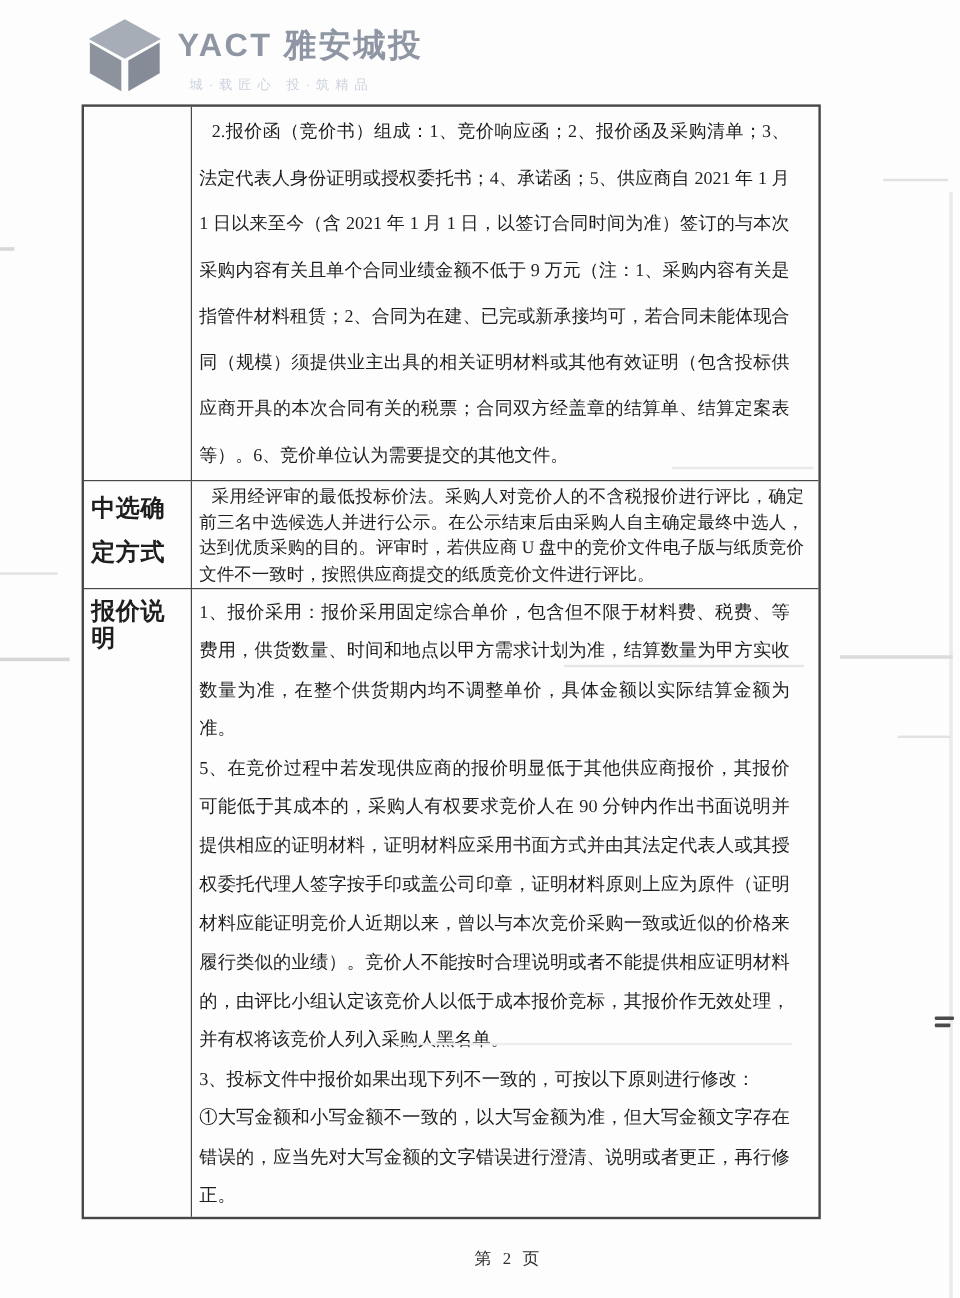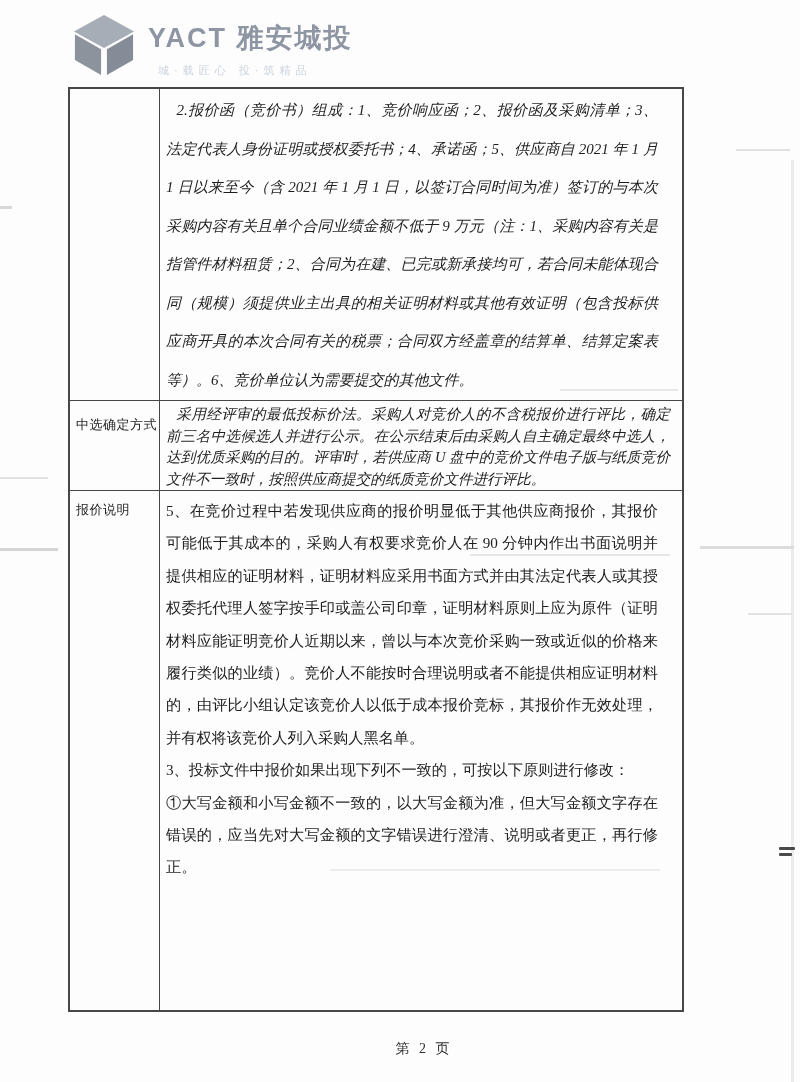--- a/index.html
+++ b/index.html
@@ -8,21 +8,21 @@
     width: 800px;
     height: 1082px;
     background: #fdfdfd;
     font-family: "Liberation Serif", serif;
     color: #1e1e1e;
     position: relative;
     overflow: hidden;
   }
 
   
-  .logo-wrap { position: absolute; left: 70px; top: 12px; display: flex; align-items: center; }
+  .logo-wrap { position: absolute; left: 70px; top: 12px; display: flex; align-items: flex-end; }
   .cube { width: 68px; height: 64px; }
   .brand-block { margin-left: 10px; padding-top: 8px; }
   .brand-text {
     font-family: "Liberation Sans", sans-serif;
     font-size: 27px;
     font-weight: 600;
     letter-spacing: 2px;
     color: #8e95a3;
     white-space: nowrap;
   }
@@ -45,35 +45,35 @@
     border: 2px solid #474747;
     background: transparent;
   }
   .t-row { display: flex; border-bottom: 1.5px solid #474747; }
   .t-row:last-child { border-bottom: none; }
   .label-cell {
     width: 90px;
     min-width: 90px;
     box-sizing: border-box;
     border-right: 1.5px solid #474747;
-    font-size: 13px;
-    font-weight: normal;
+    font-size: 20px;
+    font-weight: bold;
     padding: 8px 2px 0 6px;
     line-height: 36px;
     letter-spacing: 0.5px;
   }
   .content-cell {
     flex: 1;
     box-sizing: border-box;
     padding: 0 24px 0 6px;
     text-align: justify;
     text-justify: inter-character;
   }
   .content-cell p { margin: 0; }
-  .indent { text-indent: 0.7em; font-style: italic; }
+  .indent { text-indent: 0.7em; }
   .bold { font-weight: bold; }
 
   .row-1 { min-height: 311px; }
   .row-1 .content-cell { font-size: 15px; line-height: 38.5px; padding-top: 2px; }
 
   .row-2 { min-height: 81px; }
   .row-2 .label-cell { line-height: 37px; padding-top: 5px; }
   .row-2 .content-cell { font-size: 14.6px; line-height: 21.5px; padding-top: 3px; padding-right: 12px; }
 
   .row-3 { min-height: 519px; }
@@ -140,20 +140,21 @@
   <div class="t-row row-2">
     <div class="label-cell">中选确定方式</div>
     <div class="content-cell">
       <p class="indent">采用经评审的最低投标价法。采购人对竞价人的不含税报价进行评比，确定前三名中选候选人并进行公示。在公示结束后由采购人自主确定最终中选人，达到优质采购的目的。评审时，若供应商 U 盘中的竞价文件电子版与纸质竞价文件不一致时，按照供应商提交的纸质竞价文件进行评比。</p>
     </div>
   </div>
 
   <div class="t-row row-3">
     <div class="label-cell">报价说明</div>
     <div class="content-cell">
+      <p>1、报价采用：报价采用固定综合单价，包含但不限于材料费、税费、等费用，供货数量、时间和地点以甲方需求计划为准，结算数量为甲方实收数量为准，在整个供货期内均不调整单价，具体金额以实际结算金额为准。</p>
       <p>5、在竞价过程中若发现供应商的报价明显低于其他供应商报价，其报价可能低于其成本的，采购人有权要求竞价人在 90 分钟内作出书面说明并提供相应的证明材料，证明材料应采用书面方式并由其法定代表人或其授权委托代理人签字按手印或盖公司印章，证明材料原则上应为原件（证明材料应能证明竞价人近期以来，曾以与本次竞价采购一致或近似的价格来履行类似的业绩）。竞价人不能按时合理说明或者不能提供相应证明材料的，由评比小组认定该竞价人以低于成本报价竞标，其报价作无效处理，并有权将该竞价人列入采购人黑名单。</p>
       <p>3、投标文件中报价如果出现下列不一致的，可按以下原则进行修改：</p>
       <p>①大写金额和小写金额不一致的，以大写金额为准，但大写金额文字存在错误的，应当先对大写金额的文字错误进行澄清、说明或者更正，再行修正。</p>
 
     </div>
   </div>
 
 </div>
 
 <div class="page-footer">第 2 页</div>

